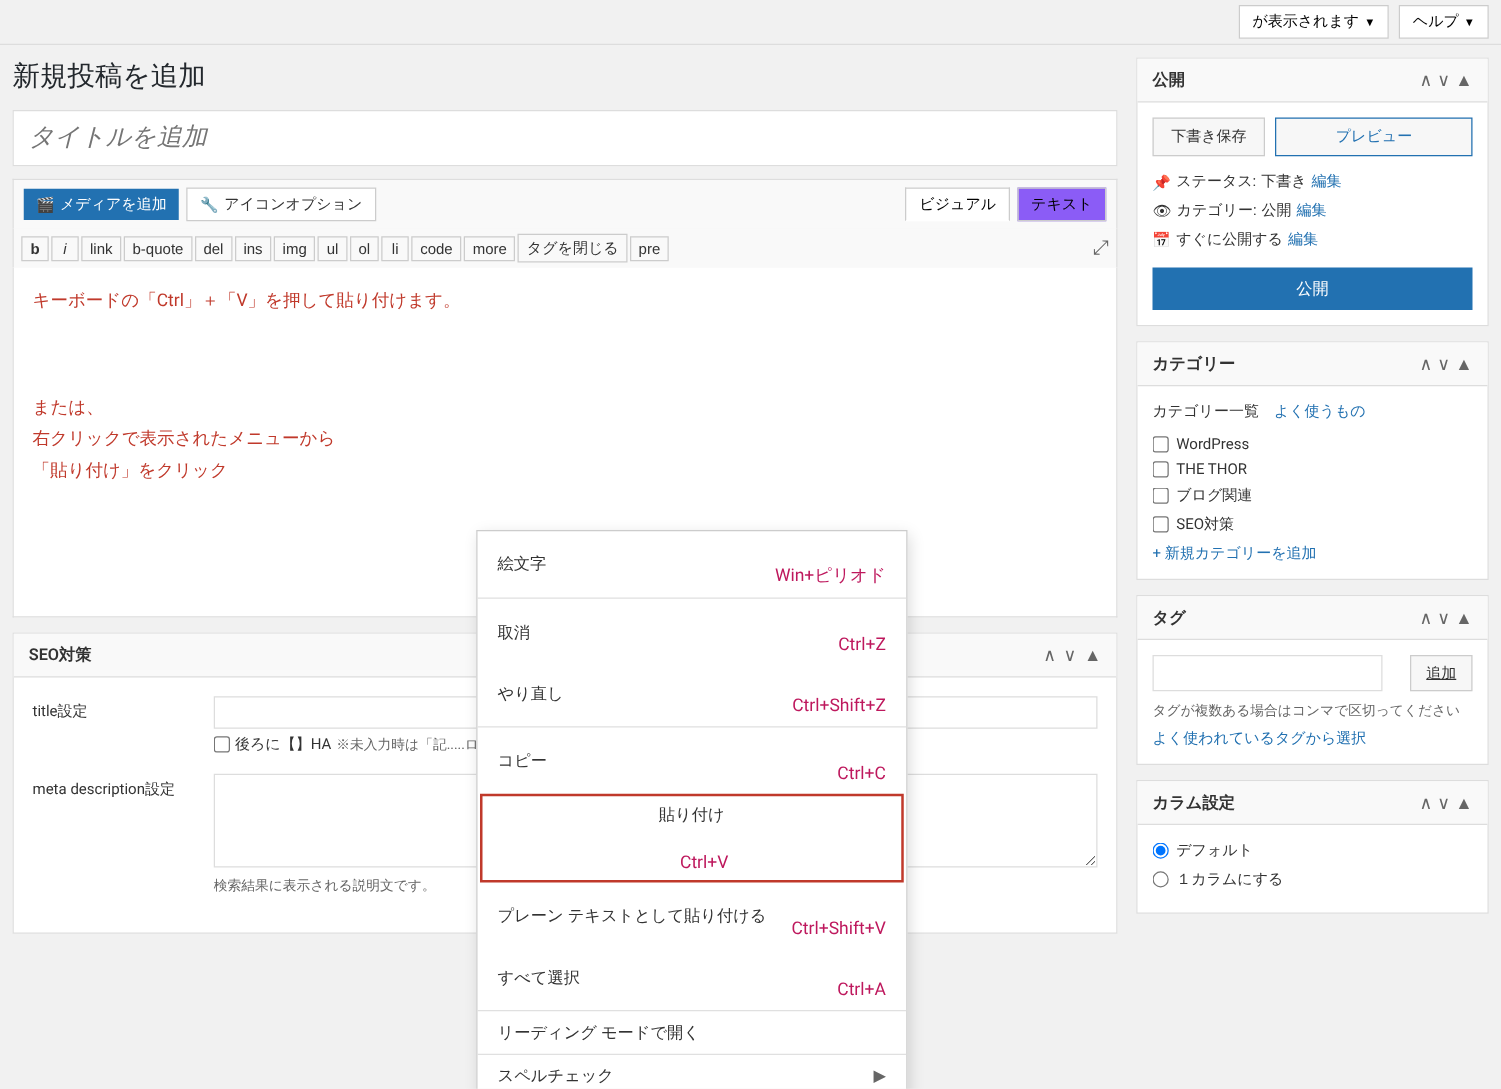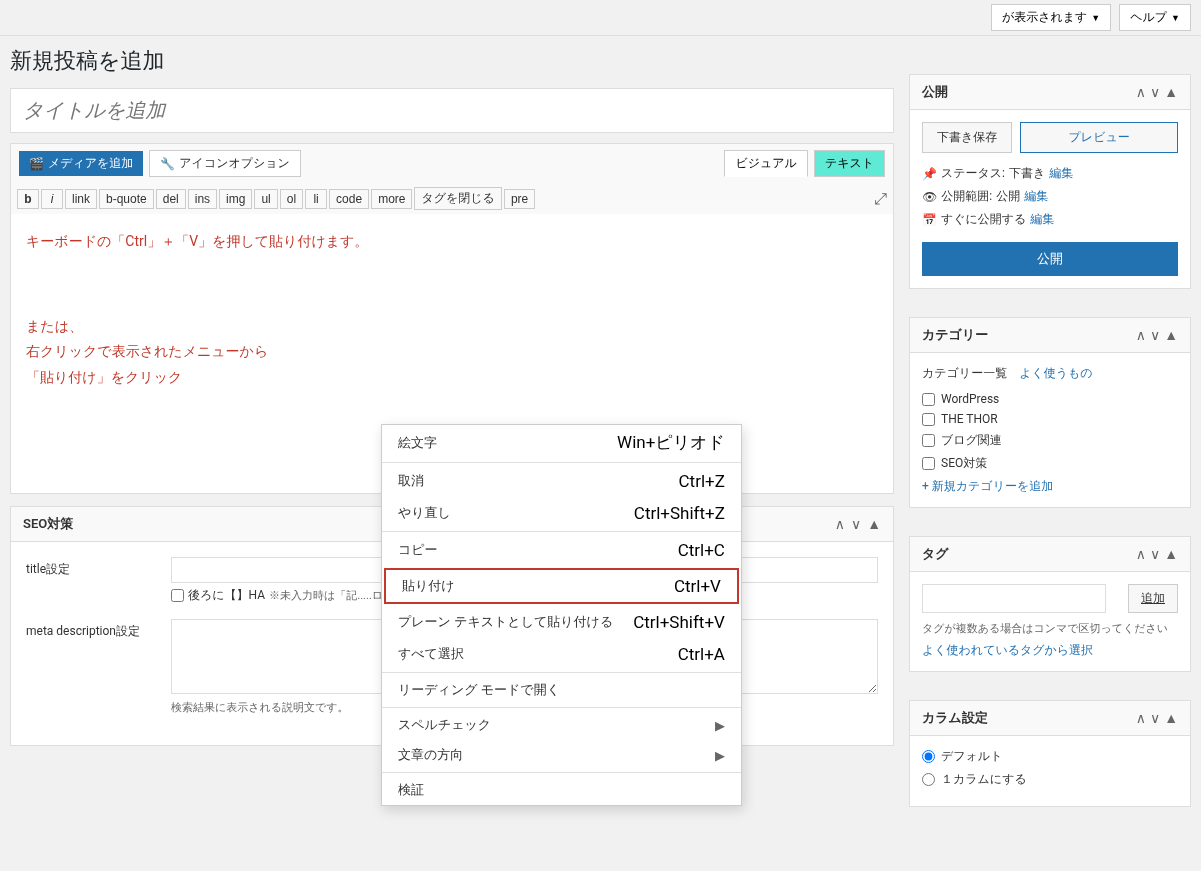--- a/index.html
+++ b/index.html
@@ -21,58 +21,58 @@
     .page-title { font-size: 22px; font-weight: 400; margin-bottom: 12px; color: #23282d; }
 
     
     .title-input { width: 100%; padding: 10px 12px; font-size: 20px; border: 1px solid #ddd; margin-bottom: 10px; color: #999; outline: none; font-style: italic; }
 
     
     .editor-toolbar { background: #f9f9f9; border: 1px solid #ddd; border-bottom: none; padding: 6px 8px; display: flex; align-items: center; gap: 6px; }
     .toolbar-btn { background: #2271b1; color: #fff; border: none; padding: 4px 10px; font-size: 12px; cursor: pointer; display: flex; align-items: center; gap: 4px; }
     .toolbar-btn.secondary { background: #fff; color: #333; border: 1px solid #ccc; }
     .toolbar-spacer { flex: 1; }
-    .view-tab { background: #5eead4; border: 1px solid #ccc; padding: 4px 10px; font-size: 12px; cursor: pointer; }
+    .view-tab { background: #8b5cf6; border: 1px solid #ccc; padding: 4px 10px; font-size: 12px; cursor: pointer; }
     .view-tab.active { background: #fff; border-bottom-color: #fff; }
 
     
     .format-bar { background: #f9f9f9; border: 1px solid #ddd; border-top: none; border-bottom: none; padding: 4px 6px; display: flex; align-items: center; gap: 2px; flex-wrap: wrap; }
     .fmt-btn { background: none; border: 1px solid #ccc; padding: 2px 6px; font-size: 12px; cursor: pointer; color: #333; min-width: 22px; text-align: center; }
     .expand-btn { margin-left: auto; background: none; border: none; cursor: pointer; font-size: 16px; color: #666; }
 
     
     .editor-area { border: 1px solid #ddd; border-top: none; background: #fff; padding: 15px; min-height: 280px; position: relative; }
     .editor-instruction { color: #c0392b; font-size: 14px; line-height: 1.8; margin-bottom: 12px; }
     .editor-instruction-alt { color: #c0392b; font-size: 14px; line-height: 1.8; margin-top: 60px; }
     .word-count { font-size: 11px; color: #666; padding: 4px 8px; border: 1px solid #ddd; border-top: none; background: #f9f9f9; }
 
     
     .context-menu { position: absolute; top: 210px; left: 370px; background: #fff; border: 1px solid #ccc; box-shadow: 2px 4px 12px rgba(0,0,0,0.15); min-width: 260px; z-index: 100; }
     .ctx-item { display: flex; justify-content: space-between; align-items: center; padding: 6px 16px; cursor: pointer; font-size: 13px; color: #333; text-align: right; }
-    .ctx-item.highlighted { background: #fff0f0; border: 2px solid #c0392b; margin: 2px; }
-    .ctx-shortcut { color: #000000; font-size: 17px; margin-left: 20px; }
+    .ctx-item.highlighted { background: #fff0f0; border: 2px solid #c0392b; margin: 2px; flex-direction: column; }
+    .ctx-shortcut { color: #be185d; font-size: 14px; margin-left: 20px; margin-top: 21px; }
     .ctx-arrow { color: #666; }
     .ctx-divider { border: none; border-top: 1px solid #e0e0e0; margin: 2px 0; }
 
     
     .section-box { border: 1px solid #ddd; background: #fff; margin-top: 12px; }
     .section-header { display: flex; align-items: center; justify-content: space-between; padding: 8px 12px; background: #f9f9f9; border-bottom: 1px solid #ddd; }
     .section-title { font-weight: 600; font-size: 13px; }
     .section-controls { display: flex; gap: 6px; color: #666; font-size: 14px; }
     .section-body { padding: 15px; }
     .field-row { display: flex; align-items: flex-start; gap: 15px; margin-bottom: 15px; }
     .field-label { width: 130px; flex-shrink: 0; font-size: 12px; padding-top: 4px; }
     .field-content { flex: 1; }
     .field-input { width: 100%; border: 1px solid #ddd; padding: 5px 8px; font-size: 12px; }
     .field-textarea { width: 100%; border: 1px solid #ddd; padding: 5px 8px; font-size: 12px; height: 75px; resize: vertical; }
     .field-note { font-size: 11px; color: #666; margin-top: 3px; }
     .checkbox-row { display: flex; align-items: center; gap: 4px; font-size: 12px; }
 
     
-    .sidebar-panel { background: #fff; border: 1px solid #ddd; margin-bottom: 12px; margin-top: 28px; }
+    .sidebar-panel { background: #fff; border: 1px solid #ddd; margin-bottom: 12px; }
     .panel-header { display: flex; align-items: center; justify-content: space-between; padding: 8px 12px; background: #f9f9f9; border-bottom: 1px solid #ddd; }
     .panel-title { font-weight: 600; font-size: 13px; }
     .panel-controls { display: flex; gap: 4px; color: #666; font-size: 14px; }
     .panel-body { padding: 12px; }
 
     
     .publish-row { display: flex; gap: 8px; margin-bottom: 12px; }
     .btn-draft { background: #f7f7f7; border: 1px solid #ccc; padding: 6px 14px; font-size: 12px; cursor: pointer; color: #333; }
     .btn-preview { background: #f7f7f7; border: 1px solid #ccc; padding: 6px 14px; font-size: 12px; cursor: pointer; color: #2271b1; border-color: #2271b1; flex: 1; }
     .publish-meta { font-size: 12px; margin-bottom: 6px; display: flex; align-items: center; gap: 4px; }
@@ -278,21 +278,21 @@
             </button>
           </div>
           <div class="publish-meta">
             <span>📌</span>
             <span>ステータス:</span>
             <span>下書き</span>
             <a class="edit-link">編集</a>
           </div>
           <div class="publish-meta">
             <span>👁</span>
-            <span>公開範囲:</span>
+            <span>カテゴリー:</span>
             <span>公開</span>
             <a class="edit-link">編集</a>
           </div>
           <div class="publish-meta">
             <span>📅</span>
             <span>すぐに公開する</span>
             <a class="edit-link">編集</a>
           </div>
           <button class="btn-publish">
             <span>公開</span>

